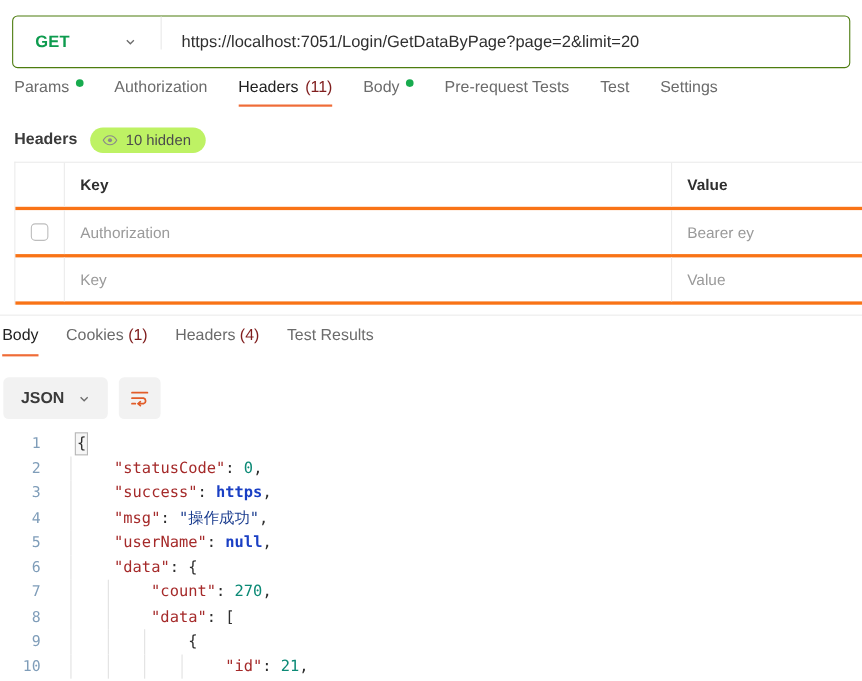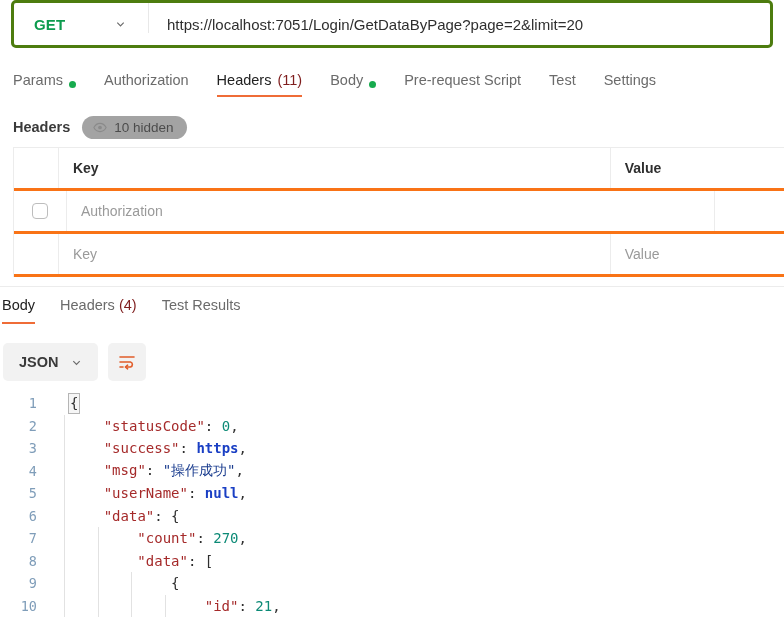--- a/index.html
+++ b/index.html
@@ -7,23 +7,23 @@
     margin: 0; padding: 0;
     width: 784px; height: 619px;
     background: #ffffff;
     font-family: "Liberation Sans", sans-serif;
     overflow: hidden;
   }
 
   
   #url-bar {
     position: absolute;
-    left: 11px; top: 0;
+    left: 11px; top: 14px;
     width: 762px; height: 48px;
-    border: 3px solid #4d7c0f;
+    border: 1px solid #4d7c0f;
     border-radius: 5px;
     background: #ffffff;
     display: flex;
     align-items: flex-start;
   }
   #method-box {
     width: 134px; height: 100%;
     display: flex; align-items: center;
     padding-left: 20px;
     position: relative;
@@ -63,21 +63,21 @@
   }
   .req-tab {
     position: relative;
     padding: 0 0 9px 0;
     margin-right: 28px;
     font-size: 14.5px;
     color: #6b6b6b;
     white-space: nowrap;
     cursor: pointer;
     display: flex;
-    align-items: flex-end;
+    align-items: flex-start;
     gap: 6px;
   }
   .req-tab:first-child { margin-left: 13px; }
   .req-tab.active { color: #212121; }
   .req-tab.active::after {
     content: "";
     position: absolute;
     left: 0; right: 0; bottom: 0;
     height: 2px;
     background: #ef6c37;
@@ -99,21 +99,21 @@
     align-items: center;
     gap: 12px;
   }
   #headers-sub-title {
     font-size: 14.5px;
     color: #3a3a3a;
     font-weight: bold;
   }
   #hidden-badge {
     display: flex; align-items: center; gap: 7px;
-    background: #a3a3a3;
+    background: #bef264;
     border-radius: 13px;
     padding: 4px 13px 4px 11px;
     font-size: 13.5px;
     color: #4c4c4c;
     cursor: pointer;
   }
   #eye-icon { display: block; color: #8a8a8a; }
 
   
   #headers-table {
@@ -302,21 +302,21 @@
   </div>
   <div class="req-tab active">
     <span>Headers</span>
     <span class="tab-count">(11)</span>
   </div>
   <div class="req-tab">
     <span>Body</span>
     <span class="dot-indicator"></span>
   </div>
   <div class="req-tab">
-    <span>Pre-request Script</span>
+    <span>Pre-request Tests</span>
   </div>
   <div class="req-tab">
     <span>Test</span>
   </div>
   <div class="req-tab">
     <span>Settings</span>
   </div>
 </div>
 
 <div id="headers-sub">
@@ -334,33 +334,38 @@
   <div class="htr hthead">
     <div class="htc htc-check"></div>
     <div class="htc htc-key">Key</div>
     <div class="htc htc-val">Value</div>
   </div>
   <div class="htr">
     <div class="htc htc-check">
       <span class="hcheckbox"></span>
     </div>
     <div class="htc htc-key cell-muted">Authorization</div>
+    <div class="htc htc-val cell-muted">Bearer ey</div>
   </div>
   <div class="htr">
     <div class="htc htc-check"></div>
     <div class="htc htc-key cell-muted">Key</div>
     <div class="htc htc-val cell-muted">Value</div>
   </div>
 </div>
 
 <div id="resp-divider"></div>
 
 <div id="resp-tabs">
   <div class="resp-tab active">
     <span>Body</span>
+  </div>
+  <div class="resp-tab">
+    <span>Cookies</span>
+    <span class="tab-count">(1)</span>
   </div>
   <div class="resp-tab">
     <span>Headers</span>
     <span class="tab-count">(4)</span>
   </div>
   <div class="resp-tab">
     <span>Test Results</span>
   </div>
 </div>
 

